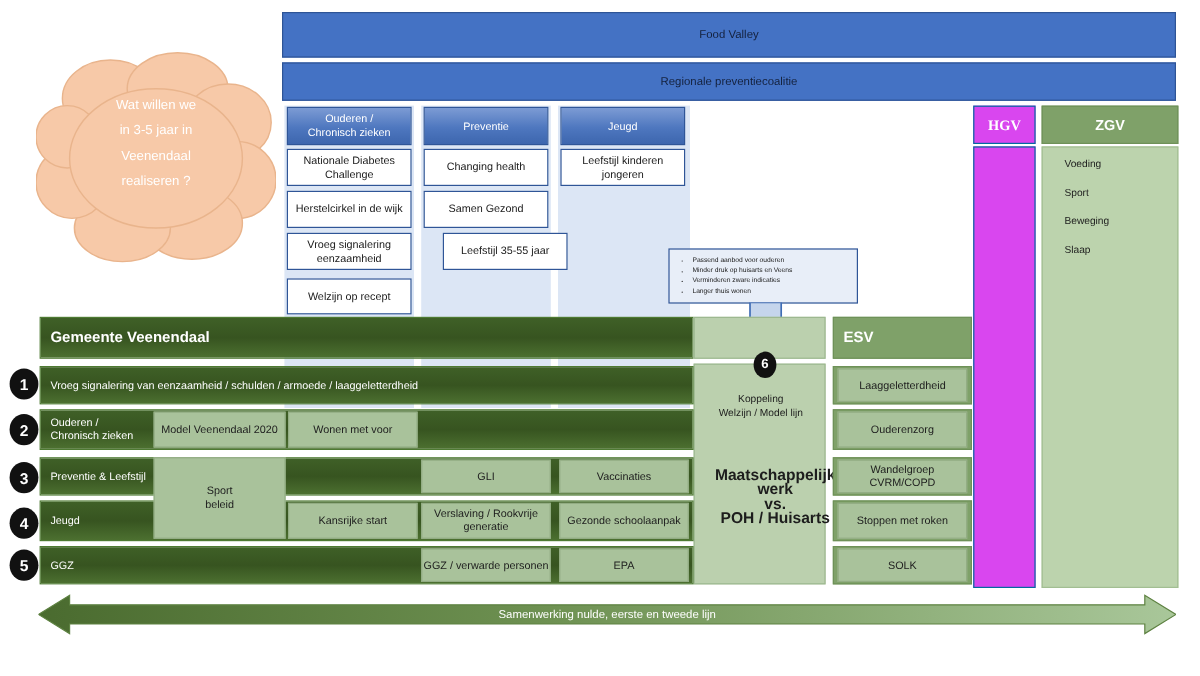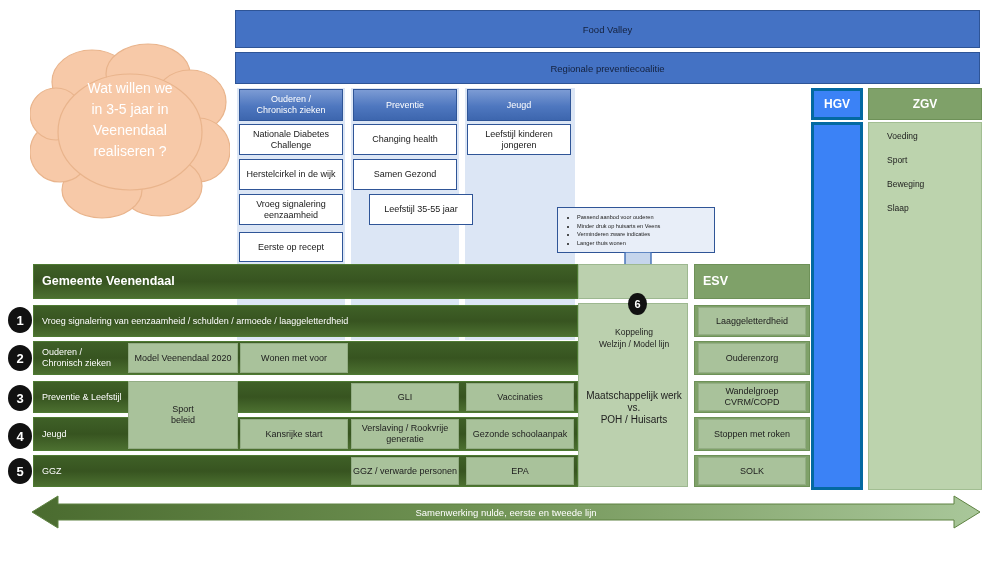--- a/index.html
+++ b/index.html
@@ -3,21 +3,21 @@
 <meta charset="utf-8">
 <style>
   html,body{margin:0;padding:0;background:#ffffff;}
   body{width:1000px;height:563px;overflow:hidden;font-family:"Liberation Sans",sans-serif;}
   #stage{position:relative;width:1000px;height:563px;}
   .abs{position:absolute;box-sizing:border-box;}
 
   
   .cloud-wrap{left:30px;top:40px;width:200px;height:180px;}
   .cloud-text{position:absolute;left:0;top:38px;width:200px;text-align:center;
-    color:#ffffff;font-size:14px;line-height:21px;}
+    color:#ffffff;font-size:11px;line-height:21px;}
 
   
   .banner{background:#4472C4;border:1px solid #2E5496;color:#1b2a4a;
     display:flex;align-items:center;justify-content:center;font-size:9.5px;}
   .banner span{color:#14213d;}
 
   
   .band{background:#DCE6F5;}
 
   
@@ -31,21 +31,21 @@
   .callout{background:#E8EEF8;border:1px solid #2F5597;padding:5px 4px 4px 8px;}
   .callout li{color:#1a1a1a;font-size:5.6px;line-height:8.6px;white-space:nowrap;}
   .callout ul{margin:0;padding-left:11px;list-style:disc;}
 
   
   .gdark{background:linear-gradient(180deg,#3F6027 0%,#375420 50%,#4C7030 100%);
     border:1px solid #4E7A32;color:#ffffff;}
   .gmid{background:#7FA169;border:1px solid #6E9158;color:#ffffff;}
   .glight{background:#A9C29B;border:1px solid #93AD84;color:#1d1d1d;}
   .glight2{background:#BBD0AE;border:1px solid #9DB890;color:#1d1d1d;}
-  .gcol{background:#3b82f6;border:3px solid #0369a1;}
+  .gcol{background:#d946ef;border:1px solid #0369a1;font-family:Liberation Serif, serif;}
   .gcol2{background:#BCD3AD;border:1px solid #A2BE92;}
 
   .cell{display:flex;align-items:center;justify-content:center;text-align:center;
     font-size:9px;line-height:11px;}
   .cellL{display:flex;align-items:center;justify-content:flex-start;text-align:left;
     font-size:9px;line-height:11px;padding-left:8px;}
 
   .bignum{background:#111111;border-radius:50%;color:#ffffff;
     display:flex;align-items:center;justify-content:center;
     font-size:13px;font-weight:bold;width:24px;height:26px;}
@@ -104,21 +104,21 @@
   <div class="abs wbox" style="left:239px;top:124px;width:104px;height:31px;">
     <span>Nationale Diabetes Challenge</span>
   </div>
   <div class="abs wbox" style="left:239px;top:159px;width:104px;height:31px;">
     <span>Herstelcirkel in de wijk</span>
   </div>
   <div class="abs wbox" style="left:239px;top:194px;width:104px;height:31px;">
     <span>Vroeg signalering eenzaamheid</span>
   </div>
   <div class="abs wbox" style="left:239px;top:232px;width:104px;height:30px;">
-    <span>Eerste op recept</span>
+    <span>Welzijn op recept</span>
   </div>
 
   <div class="abs colhdr" style="left:353px;top:89px;width:104px;height:32px;">
     <span>Preventie</span>
   </div>
   <div class="abs wbox" style="left:353px;top:124px;width:104px;height:31px;">
     <span>Changing health</span>
   </div>
   <div class="abs wbox" style="left:353px;top:159px;width:104px;height:31px;">
     <span>Samen Gezond</span>
@@ -168,21 +168,21 @@
   <div class="abs glight2" style="left:578px;top:264px;width:110px;height:35px;"></div>
   <div class="abs gmid" style="left:694px;top:264px;width:116px;height:35px;">
     <div class="cellL gtitle" style="height:100%;">ESV</div>
   </div>
 
   <div class="abs glight2" style="left:578px;top:303px;width:110px;height:184px;">
     <div style="position:absolute;left:0;top:22px;width:110px;text-align:center;font-size:8.5px;line-height:12px;color:#1d1d1d;">
       <div>Koppeling</div>
       <div>Welzijn / Model lijn</div>
     </div>
-    <div style="position:absolute;left:0;top:86px;width:110px;text-align:center;font-size:10px;line-height:12px;color:#1d1d1d;">
+    <div style="position:absolute;left:12px;top:86px;width:110px;text-align:center;font-size:13px;line-height:12px;color:#1d1d1d;font-weight:bold;">
       <div>Maatschappelijk werk</div>
       <div>vs.</div>
       <div>POH / Huisarts</div>
     </div>
   </div>
   <div class="abs badge6" style="left:628px;top:293px;">
     <span>6</span>
   </div>
 
   <div class="abs bignum" style="left:8px;top:307px;">

